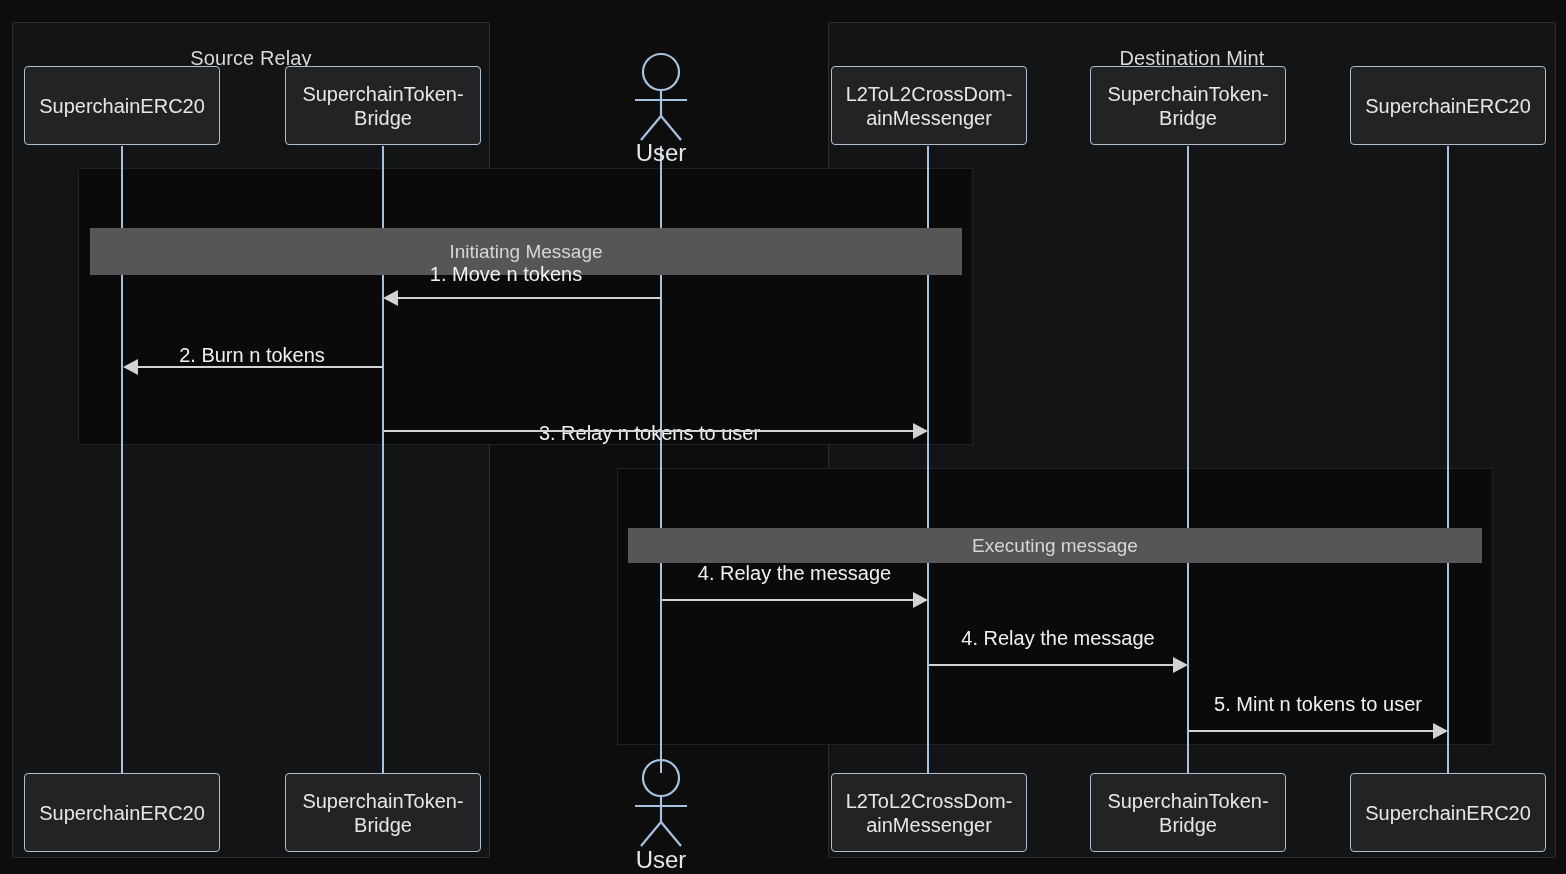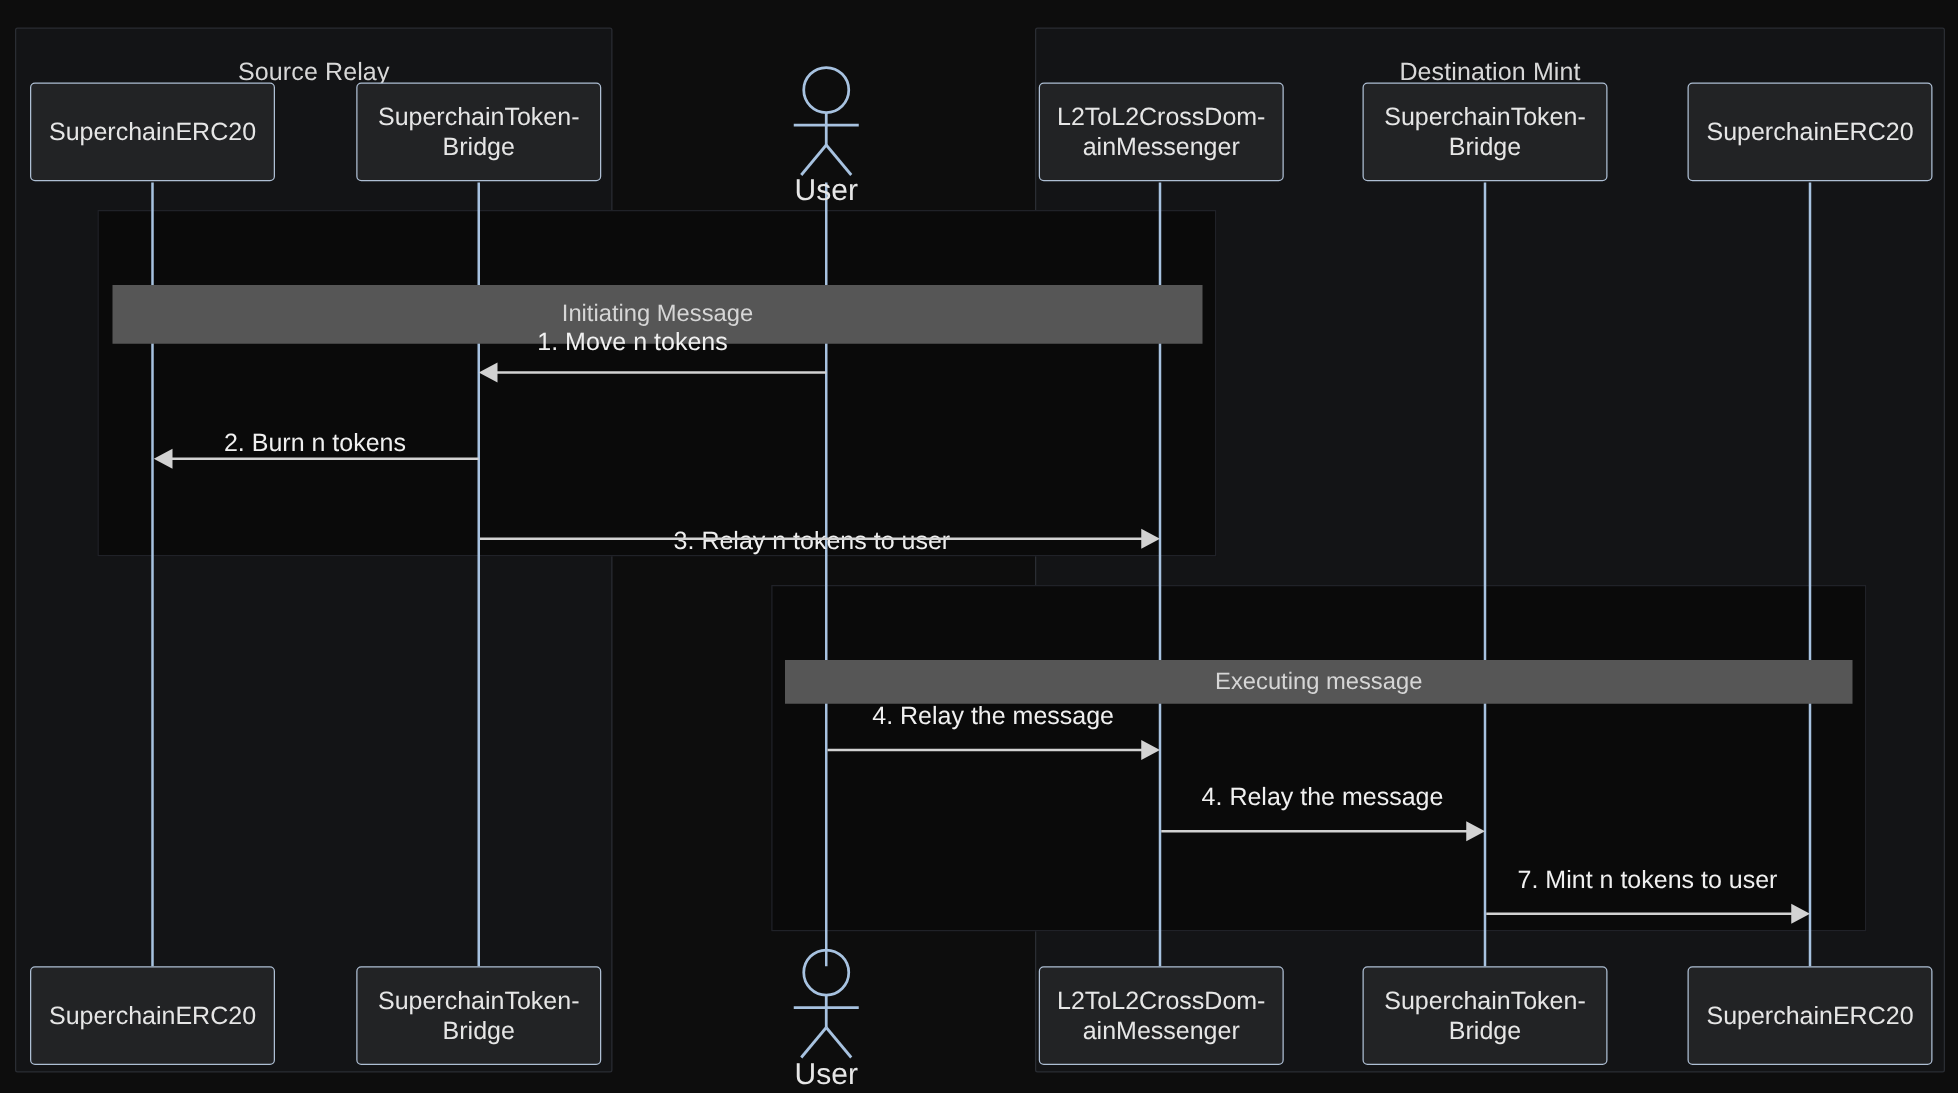--- a/index.html
+++ b/index.html
@@ -227,17 +227,17 @@
   <div class="msg-head right" style="left:913px; top:423px;"></div>
 
   <div class="msg-label" style="left:661px; top:562px; width:267px;">4. Relay the message</div>
   <div class="msg-line" style="left:662px; top:599px; width:252px;"></div>
   <div class="msg-head right" style="left:913px; top:592px;"></div>
 
   <div class="msg-label" style="left:928px; top:627px; width:260px;">4. Relay the message</div>
   <div class="msg-line" style="left:929px; top:664px; width:245px;"></div>
   <div class="msg-head right" style="left:1173px; top:657px;"></div>
 
-  <div class="msg-label" style="left:1188px; top:693px; width:260px;">7. Mint n tokens to user</div>
+  <div class="msg-label" style="left:1188px; top:693px; width:260px;">5. Mint n tokens to user</div>
   <div class="msg-line" style="left:1189px; top:730px; width:245px;"></div>
   <div class="msg-head right" style="left:1433px; top:723px;"></div>
 
 </div>
 
 </body></html>

